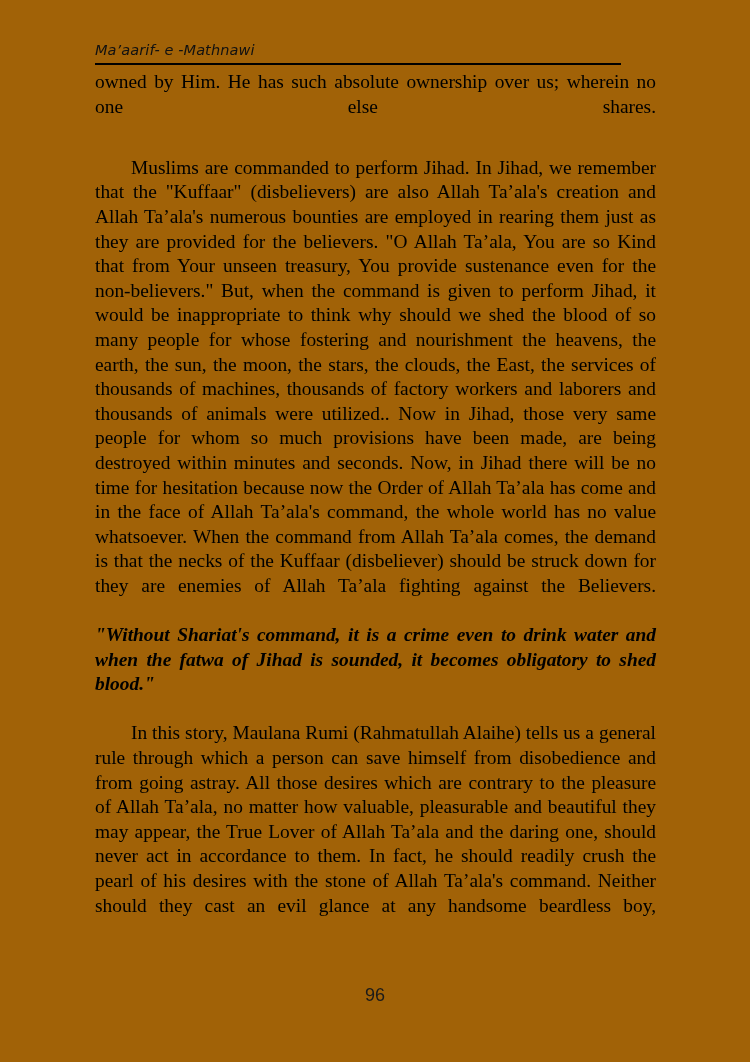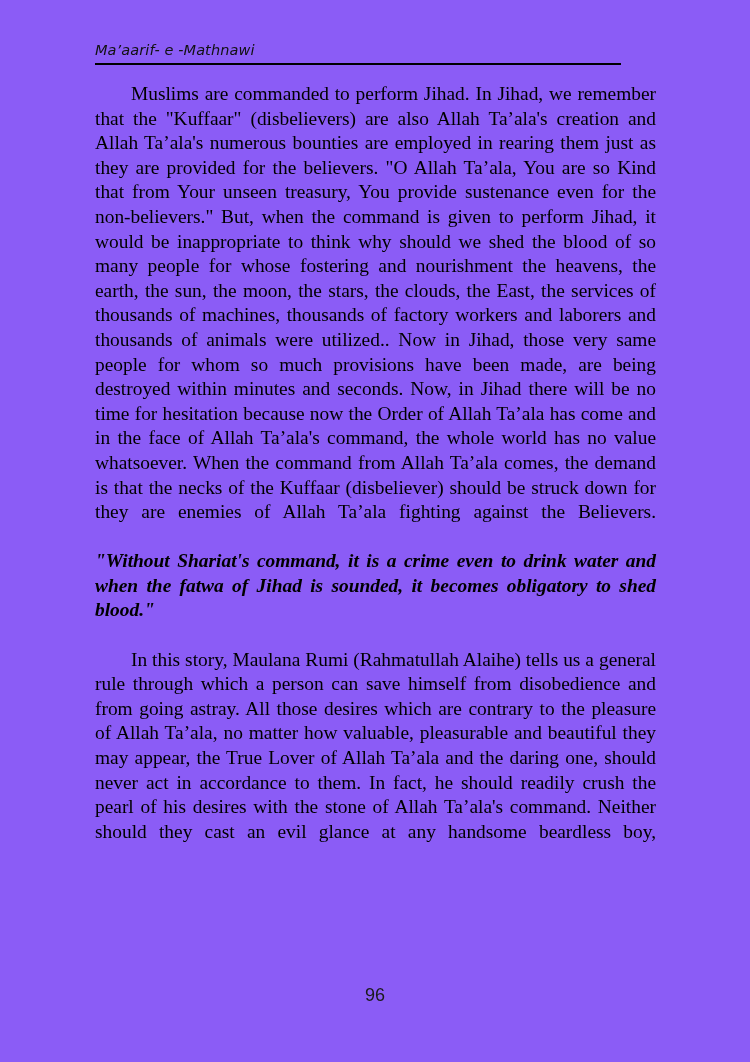--- a/index.html
+++ b/index.html
@@ -5,21 +5,21 @@
   html, body {
     margin: 0;
     padding: 0;
     background: #ffffff;
   }
 
   .page {
     position: relative;
     width: 750px;
     height: 1062px;
-    background: #8b5cf6;
+    background: #a16207;
     overflow: hidden;
     box-sizing: border-box;
   }
 
   
   .running-head {
     position: absolute;
     left: 95px;
     top: 42px;
     width: 525px;
@@ -124,20 +124,21 @@
 <div class="page">
 
   <div class="running-head">
     <div class="running-head-title">Ma’aarif- e -Mathnawi</div>
   </div>
 
   <div class="head-rule"></div>
 
   <div class="content">
 
+    <p class="body-par">owned by Him. He has such absolute ownership over us; wherein no one else shares.</p>
 
     <p class="body-par indented tight-follow">Muslims are commanded to perform Jihad. In Jihad, we remember that the "Kuffaar" (disbelievers) are also Allah Ta’ala's creation and Allah Ta’ala's numerous bounties are employed in rearing them just as they are provided for the believers. "O Allah Ta’ala, You are so Kind that from Your unseen treasury, You provide sustenance even for the non-believers." But, when the command is given to perform Jihad, it would be inappropriate to think why should we shed the blood of so many people for whose fostering and nourishment the heavens, the earth, the sun, the moon, the stars, the clouds, the East, the services of thousands of machines, thousands of factory workers and laborers and thousands of animals were utilized.. Now in Jihad, those very same people for whom so much provisions have been made, are being destroyed within minutes and seconds. Now, in Jihad there will be no time for hesitation because now the Order of Allah Ta’ala has come and in the face of Allah Ta’ala's command, the whole world has no value whatsoever. When the command from Allah Ta’ala comes, the demand is that the necks of the Kuffaar (disbeliever) should be struck down for they are enemies of Allah Ta’ala fighting against the Believers.</p>
 
     <p class="pull-quote gap-before gap-after">"Without Shariat's command, it is a crime even to drink water and when the fatwa of Jihad is sounded, it becomes obligatory to shed blood."</p>
 
     <p class="body-par indented">In this story, Maulana Rumi (Rahmatullah Alaihe) tells us a general rule through which a person can save himself from disobedience and from going astray. All those desires which are contrary to the pleasure of Allah Ta’ala, no matter how valuable, pleasurable and beautiful they may appear, the True Lover of Allah Ta’ala and the daring one, should never act in accordance to them. In fact, he should readily crush the pearl of his desires with the stone of Allah Ta’ala's command. Neither should they cast an evil glance at any handsome beardless boy,</p>
 
   </div>
 
   <div class="folio">96</div>

